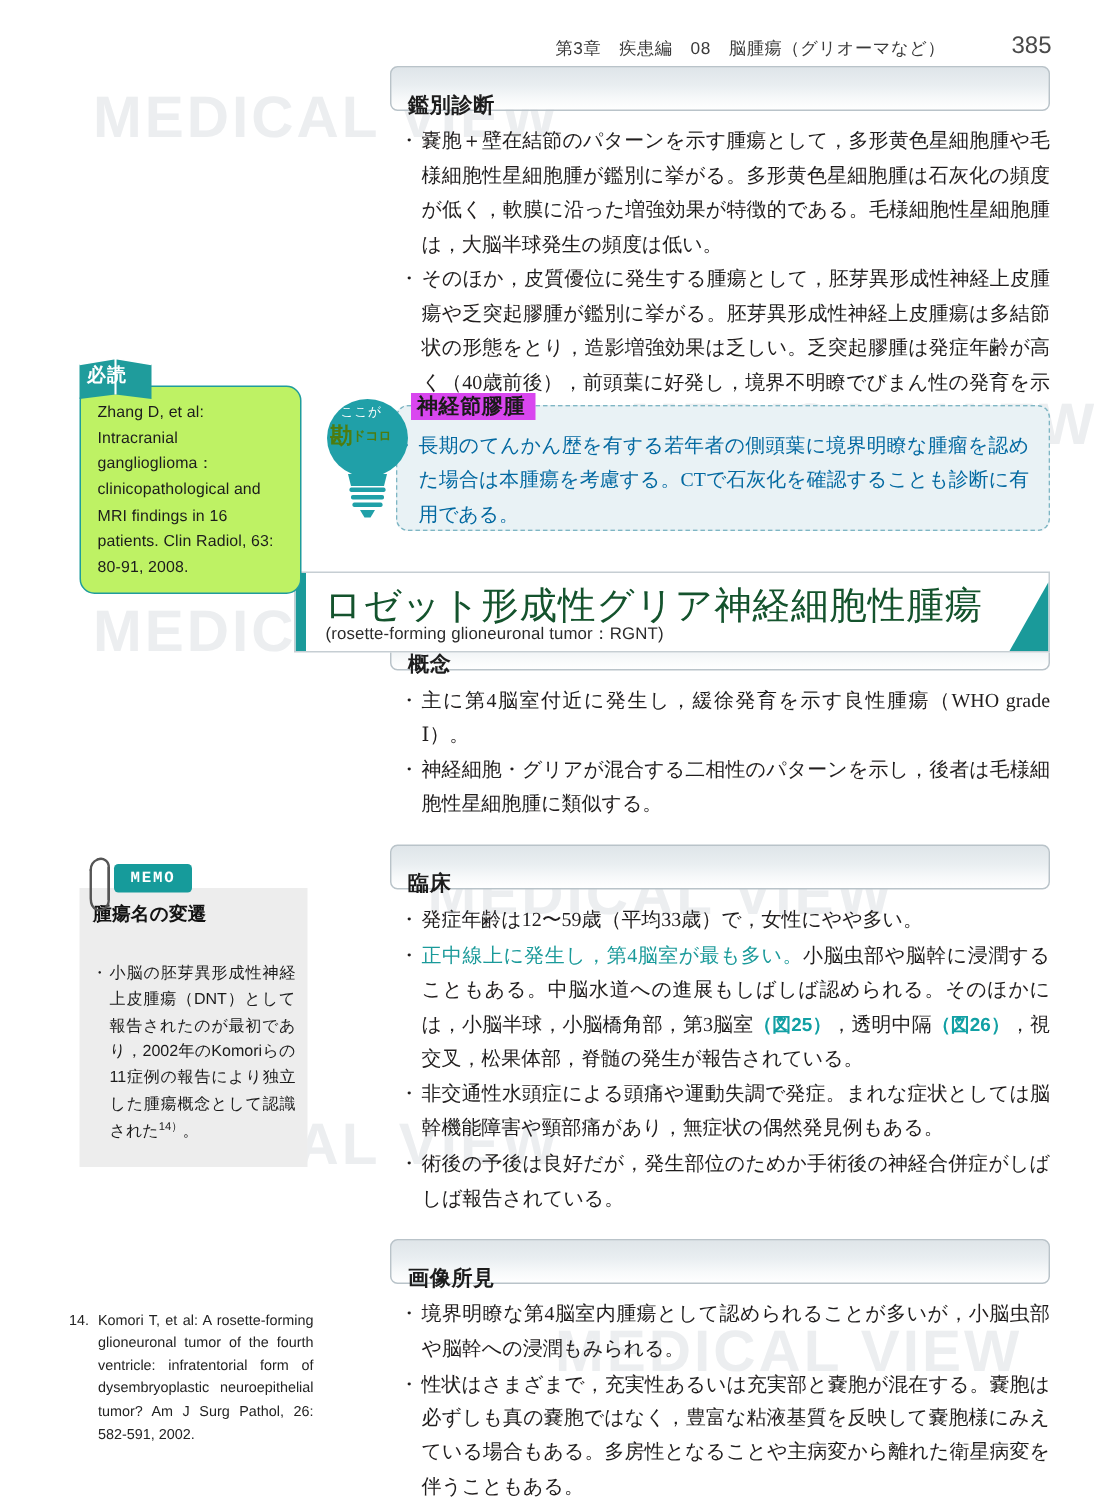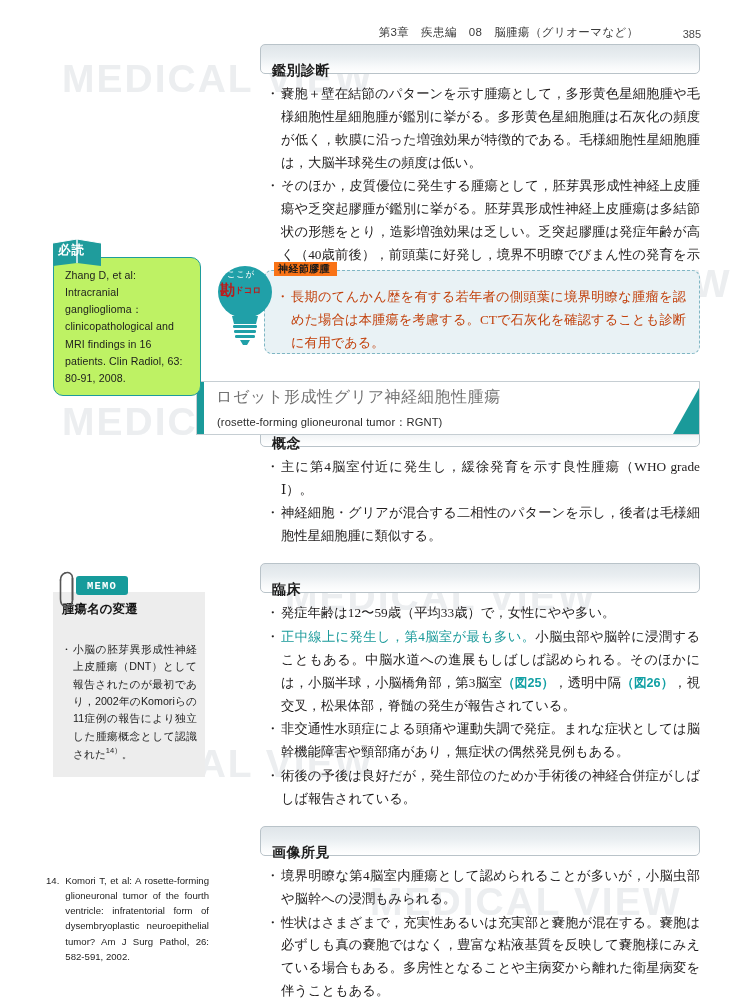--- a/index.html
+++ b/index.html
@@ -52,21 +52,21 @@
     color: #3a3a3a;
     display: flex;
     align-items: flex-end;
     justify-content: flex-end;
     gap: 0;
     z-index: 5;
   }
   .runhead .rh-text { letter-spacing: 0.4px; }
   .runhead .rh-page {
     margin-left: 44px;
-    font-size: 11px;
+    font-size: 16px;
     color: #4a4a4a;
   }
 
   
   .maincol {
     position: absolute;
     left: 260px;
     top: 44px;
     width: 440px;
     z-index: 3;
@@ -146,23 +146,23 @@
     width: 0; height: 0;
     border-style: solid;
     border-width: 0 0 46px 26px;
     border-color: transparent transparent #1a9a9a transparent;
   }
   .banner .b-jp {
     position: absolute;
     left: 19px;
     top: 5px;
     font-family: Liberation Serif, serif;
-    font-size: 16px;
+    font-size: 25px;
     letter-spacing: 0.6px;
-    color: #737373;
+    color: #14532d;
   }
   .banner .b-en {
     position: absolute;
     left: 20px;
     top: 33px;
     font-family: "Liberation Sans", "DejaVu Sans", sans-serif;
     font-size: 11.2px;
     letter-spacing: 0.1px;
     color: #2b2b2b;
   }
@@ -184,37 +184,37 @@
     bottom: 0;
     border: 1.6px dashed #7fb6c4;
     border-radius: 8px;
     background: #e9f2f5;
     box-sizing: border-box;
   }
   .tip-label {
     position: absolute;
     left: 60px;
     top: 0px;
-    background: #f97316;
+    background: #d946ef;
     padding: 0 7px 0 4px;
     font-family: "Liberation Sans", "DejaVu Sans", sans-serif;
-    font-size: 10px;
+    font-size: 14px;
     font-weight: 700;
     color: #1a1a1a;
     letter-spacing: 0.4px;
     z-index: 3;
   }
   .tip-body {
     position: absolute;
-    left: 64px;
+    left: 52px;
     top: 24px;
     right: 14px;
     font-size: 13.2px;
     line-height: 1.74;
-    color: #c2410c;
+    color: #0369a1;
     text-align: justify;
     text-justify: inter-character;
   }
   .tip-body .tb-bullet { position: relative; padding-left: 13px; }
   .tip-body .tb-bullet::before {
     content: "・"; position: absolute; left: -2px; top: 0;
   }
   
   .bulb {
     position: absolute;
@@ -233,21 +233,21 @@
     color: #ffffff;
     letter-spacing: 0.5px;
     z-index: 6;
   }
   .bulb-txt-main {
     position: absolute;
     left: 6px; top: 19px;
     font-family: "Liberation Sans","DejaVu Sans",sans-serif;
     font-size: 15px;
     font-weight: 700;
-    color: #b91c1c;
+    color: #4d7c0f;
     letter-spacing: 0px;
     z-index: 6;
     white-space: nowrap;
   }
   .bulb-txt-main .small {
     font-size: 8.5px;
     vertical-align: 2px;
   }
 
   

